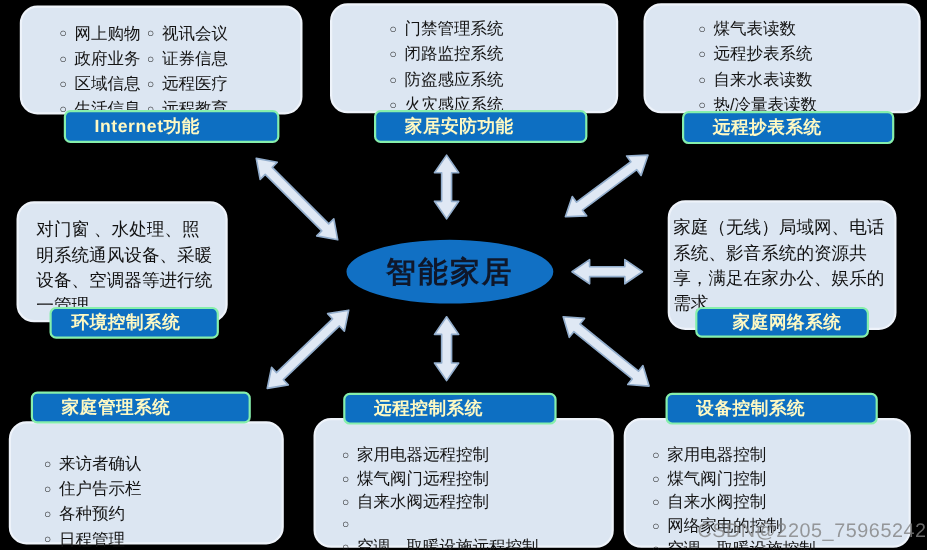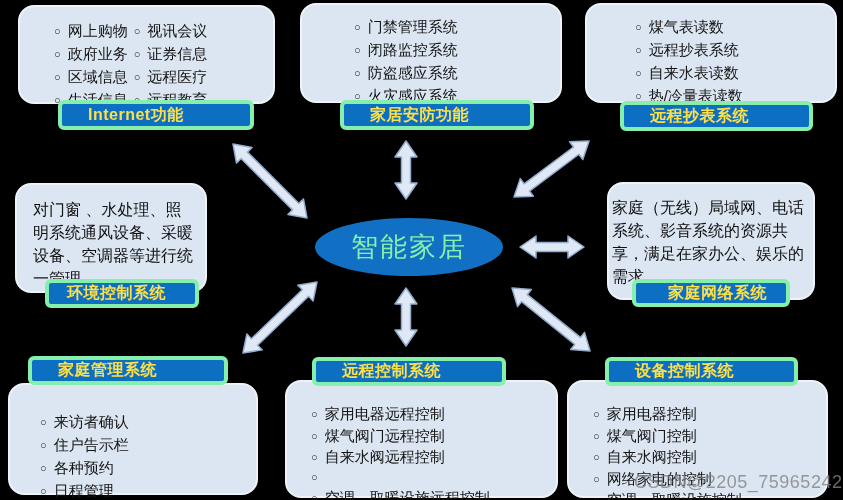--- a/index.html
+++ b/index.html
@@ -29,45 +29,45 @@
     color:#1a1a1a;
     transform:translateY(-1px);
   }
   .list-15 li{font-size:15px;line-height:22px;}
   .list-5 li{font-size:15px;line-height:19.5px;}
 
   
   .tab{
     position:absolute;
     background:#0d6fc2;
-    border:4px solid #86efac;
+    border:2px solid #86efac;
     border-radius:6px;
     box-sizing:border-box;
-    color:#fde047;
+    color:#fef9c3;
     font-weight:bold;
     font-size:16px;
     display:flex;
     align-items:center;
     padding-left:26px;
     z-index:5;
     letter-spacing:.5px;
   }
 
   .para{font-size:16px;line-height:23px;color:#111;}
 
   
   .hub{
     position:absolute;
     left:313px;top:216px;width:192px;height:62px;
     background:#1170c4;
     border:2px solid #000;
     border-radius:50%;
     box-sizing:border-box;
     display:flex;align-items:center;justify-content:center;
-    color:#86efac;font-size:27px;font-weight:normal;
+    color:#0f172a;font-size:27px;font-weight:bold;
     letter-spacing:2px;
     z-index:4;
   }
 
   svg.arrows{position:absolute;left:0;top:0;z-index:3;}
 
   .watermark{
     position:absolute;
     left:634px;top:472px;
     font-size:18px;

